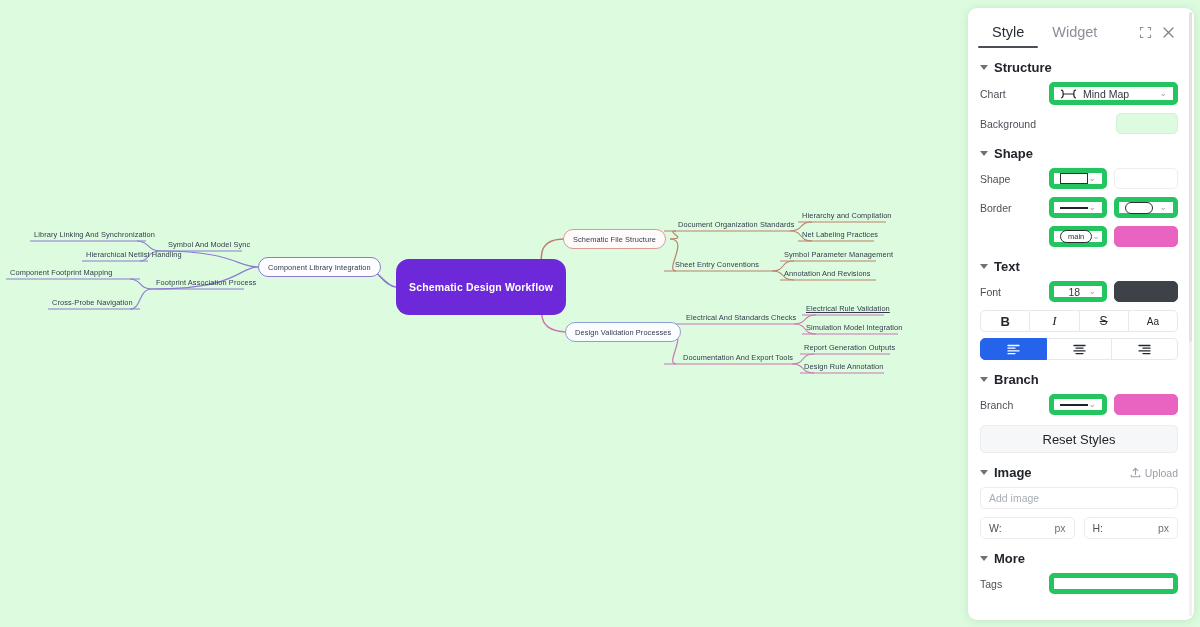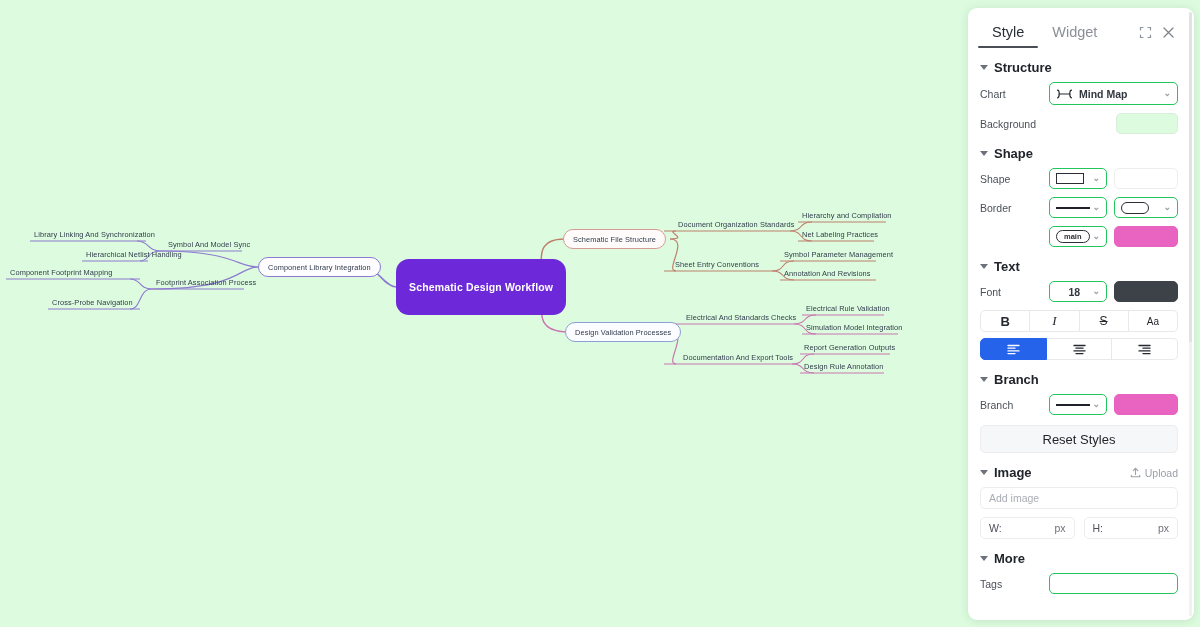--- a/index.html
+++ b/index.html
@@ -120,30 +120,29 @@
     padding: 0 12px; margin-bottom: 8px;
     gap: 7px;
   }
   .row-label {
     font-size: 10.5px; color: #4b5058;
     width: 62px; flex: none;
   }
 
   .ctrl {
     height: 21px;
-    border: 1px solid #22c55e;
+    border: 5px solid #22c55e;
     border-radius: 5px;
     background: #fff;
     display: flex; align-items: center;
     padding: 0 6px;
     font-size: 10.5px;
     color: #33383f;
     cursor: pointer;
     position: relative;
-    font-weight: bold;
   }
   .ctrl .chev {
     margin-left: auto;
     color: #9aa0a8;
     font-size: 9px;
     line-height: 1;
   }
   .ctrl.grow { flex: 1; }
   .ctrl.w62 { width: 58px; }
   .ctrl.tall { height: 23px; }
@@ -305,21 +304,21 @@
   <div class="node lvl1 red" style="left:563px; top:239px;">Schematic File Structure</div>
   <div class="node lvl2" style="left:673px; top:225px;">Document Organization Standards</div>
   <div class="node lvl3" style="left:797px; top:216px;">Hierarchy and Compilation</div>
   <div class="node lvl3" style="left:797px; top:235px;">Net Labeling Practices</div>
   <div class="node lvl2" style="left:670px; top:265px;">Sheet Entry Conventions</div>
   <div class="node lvl3" style="left:779px; top:255px;">Symbol Parameter Management</div>
   <div class="node lvl3" style="left:779px; top:274px;">Annotation And Revisions</div>
 
   <div class="node lvl1 blue" style="left:565px; top:332px;">Design Validation Processes</div>
   <div class="node lvl2" style="left:681px; top:318px;">Electrical And Standards Checks</div>
-  <div class="node lvl3" style="left:801px; top:309px;">Electrical Rule Validation</div>
+  <div class="node lvl3" style="left:801px; top:309px;text-decoration:underline;">Electrical Rule Validation</div>
   <div class="node lvl3" style="left:801px; top:328px;">Simulation Model Integration</div>
   <div class="node lvl2" style="left:678px; top:358px;">Documentation And Export Tools</div>
   <div class="node lvl3" style="left:799px; top:348px;">Report Generation Outputs</div>
   <div class="node lvl3" style="left:799px; top:367px;">Design Rule Annotation</div>
 </div>
 
 <div id="panel">
   <div id="panel-scroll">
 
     <div class="tabs">

